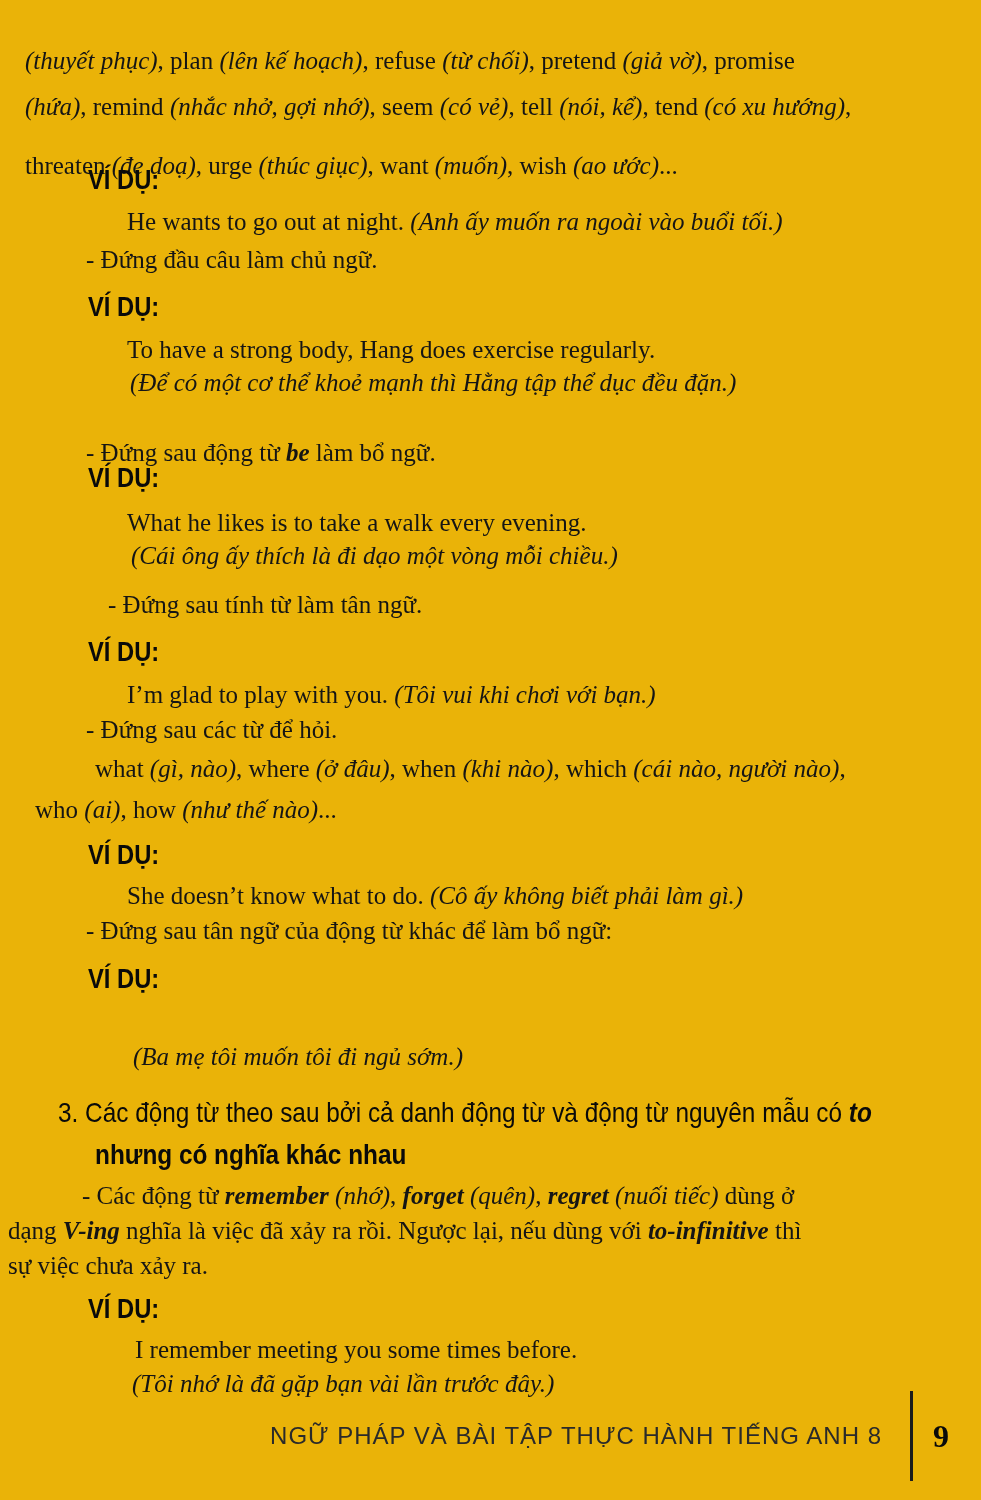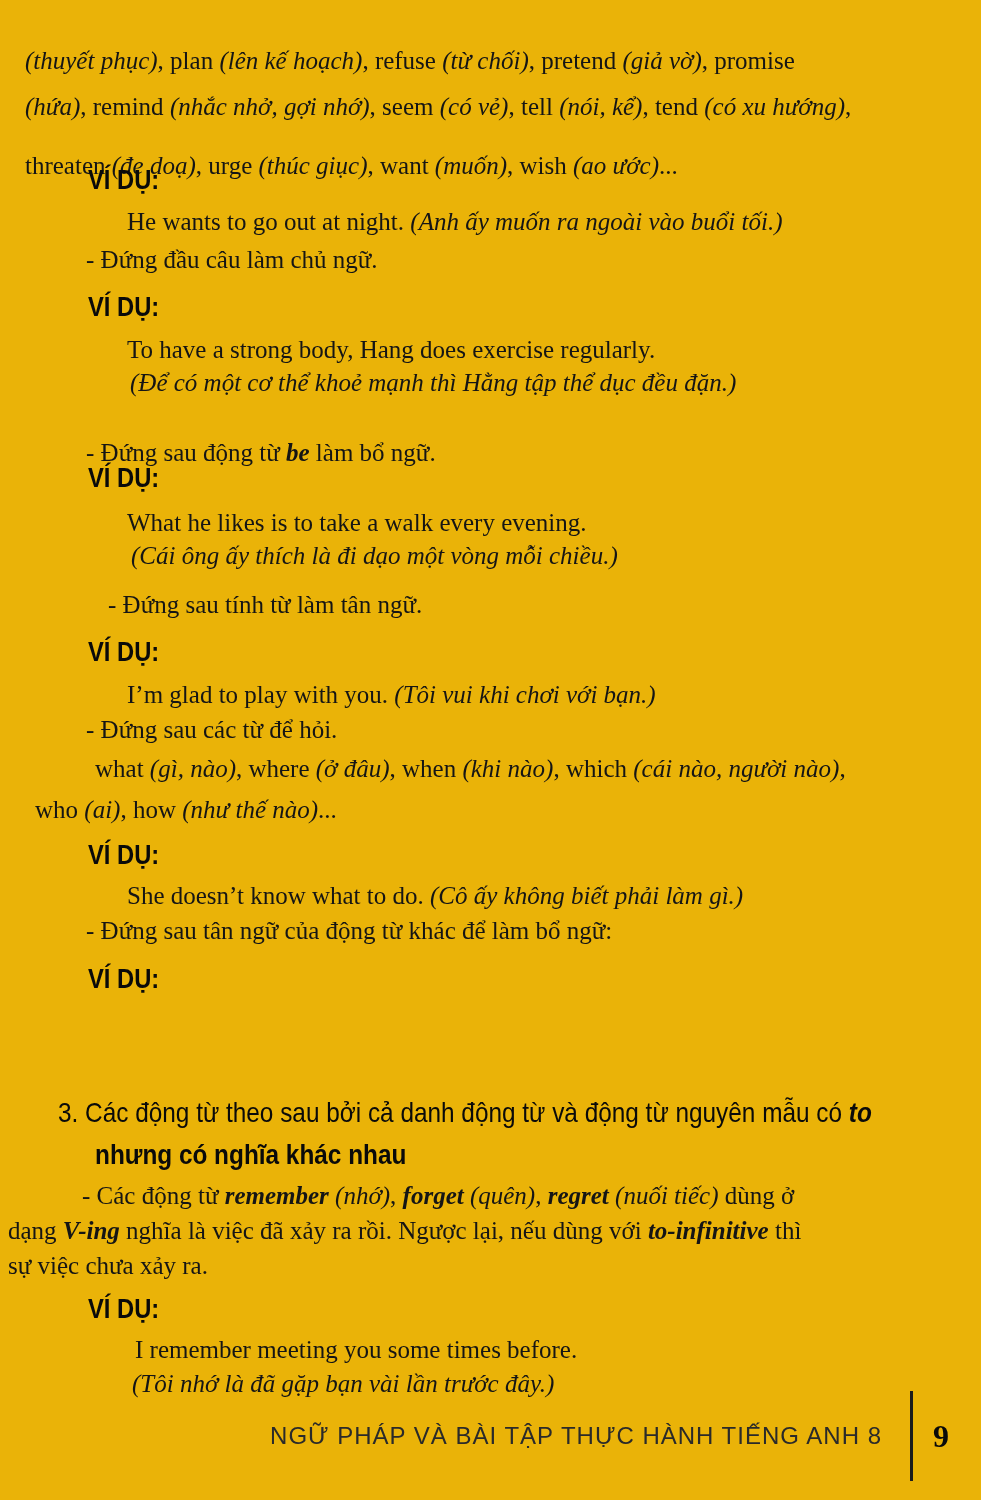--- a/index.html
+++ b/index.html
@@ -104,20 +104,21 @@
   <div class="line" style="top:714px; left:86px;">- Đứng sau các từ để hỏi.</div>
 
   <div class="line" style="top:794px; left:35px;"><span class="s-n">who </span><span class="s-i">(ai)</span><span class="s-n">, how </span><span class="s-i">(như thế nào)</span><span class="s-n">...</span></div>
   <div class="line" style="top:753px; left:95px;"><span class="s-n">what </span><span class="s-i">(gì, nào)</span><span class="s-n">, where </span><span class="s-i">(ở đâu)</span><span class="s-n">, when </span><span class="s-i">(khi nào)</span><span class="s-n">, which </span><span class="s-i">(cái nào, người nào)</span><span class="s-n">,</span></div>
 
   <div class="vidu" style="top:840px; left:88px;">VÍ DỤ:</div>
   <div class="line" style="top:880px; left:127px;"><span class="s-n">She doesn’t know what to do. </span><span class="s-i">(Cô ấy không biết phải làm gì.)</span></div>
   <div class="line" style="top:915px; left:86px;">- Đứng sau tân ngữ của động từ khác để làm bổ ngữ:</div>
 
   <div class="vidu" style="top:964px; left:88px;">VÍ DỤ:</div>
+  <div class="line italic" style="top:1041px; left:133px;">(Ba mẹ tôi muốn tôi đi ngủ sớm.)</div>
 
   <div class="section-heading" style="top:1097px; left:58px;"><span class="s-n">3. Các động từ theo sau bởi cả danh động từ và động từ nguyên mẫu có </span><span class="s-i">to</span></div>
   <div class="section-heading" style="top:1139px; left:95px;">nhưng có nghĩa khác nhau</div>
 
   <div class="line" style="top:1180px; left:82px;"><span class="s-n">- Các động từ </span><span class="s-bi">remember</span><span class="s-n"> </span><span class="s-i">(nhớ)</span><span class="s-n">, </span><span class="s-bi">forget</span><span class="s-n"> </span><span class="s-i">(quên)</span><span class="s-n">, </span><span class="s-bi">regret</span><span class="s-n"> </span><span class="s-i">(nuối tiếc)</span><span class="s-n"> dùng ở</span></div>
   <div class="line" style="top:1215px; left:8px;"><span class="s-n">dạng </span><span class="s-bi">V-ing</span><span class="s-n"> nghĩa là việc đã xảy ra rồi. Ngược lại, nếu dùng với </span><span class="s-bi">to-infinitive</span><span class="s-n"> thì</span></div>
   <div class="line" style="top:1250px; left:8px;"><span class="s-n">sự việc chưa xảy ra.</span></div>
 
   <div class="vidu" style="top:1294px; left:88px;">VÍ DỤ:</div>
   <div class="line" style="top:1334px; left:135px;">I remember meeting you some times before.</div>

